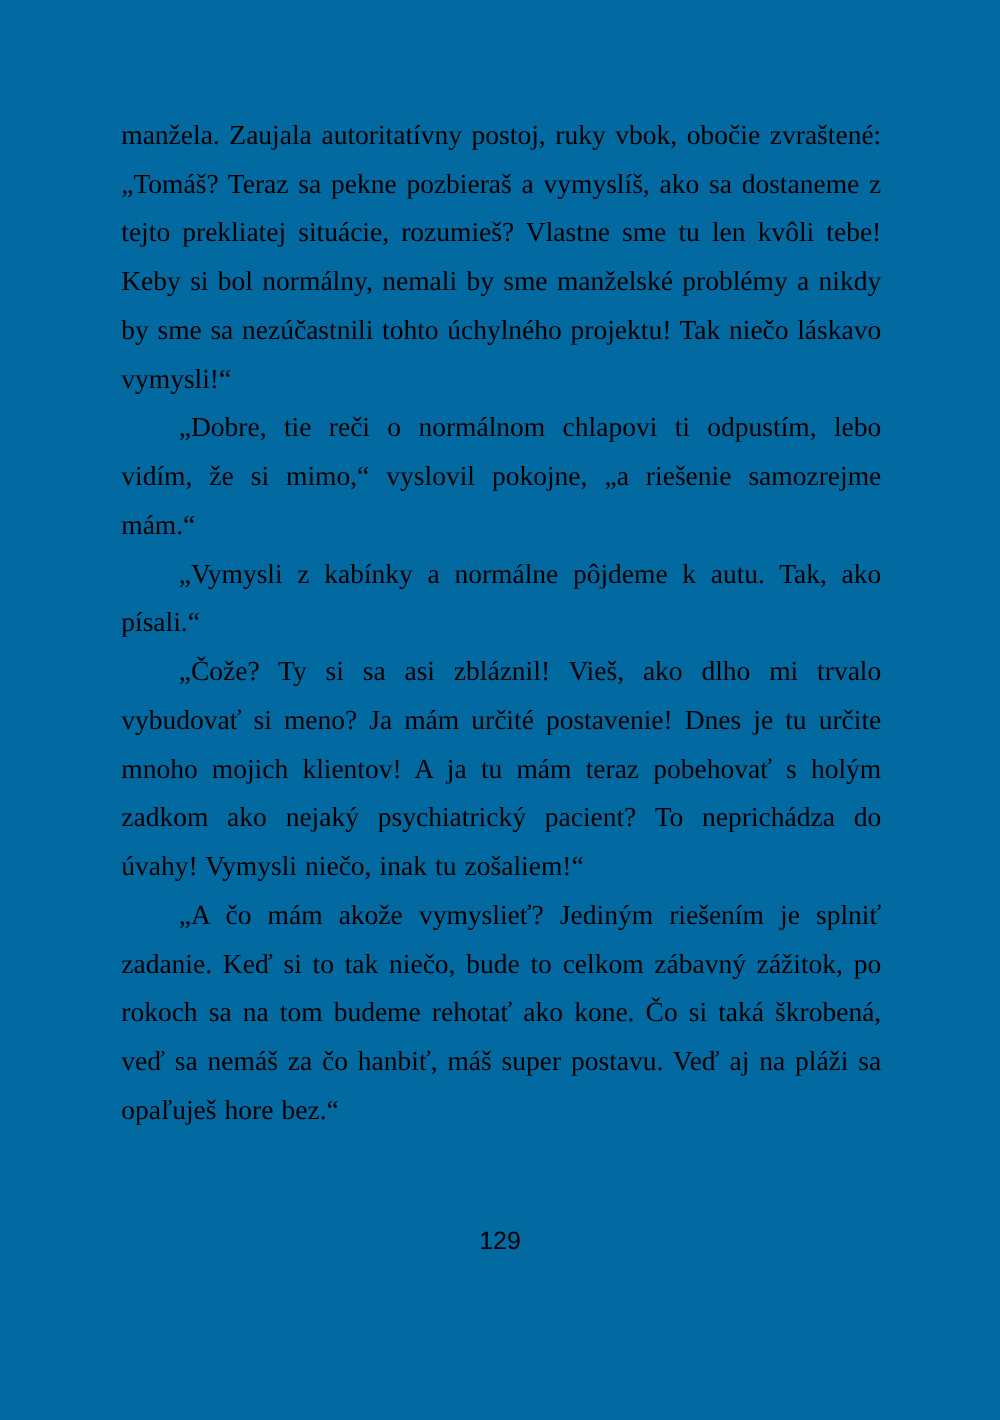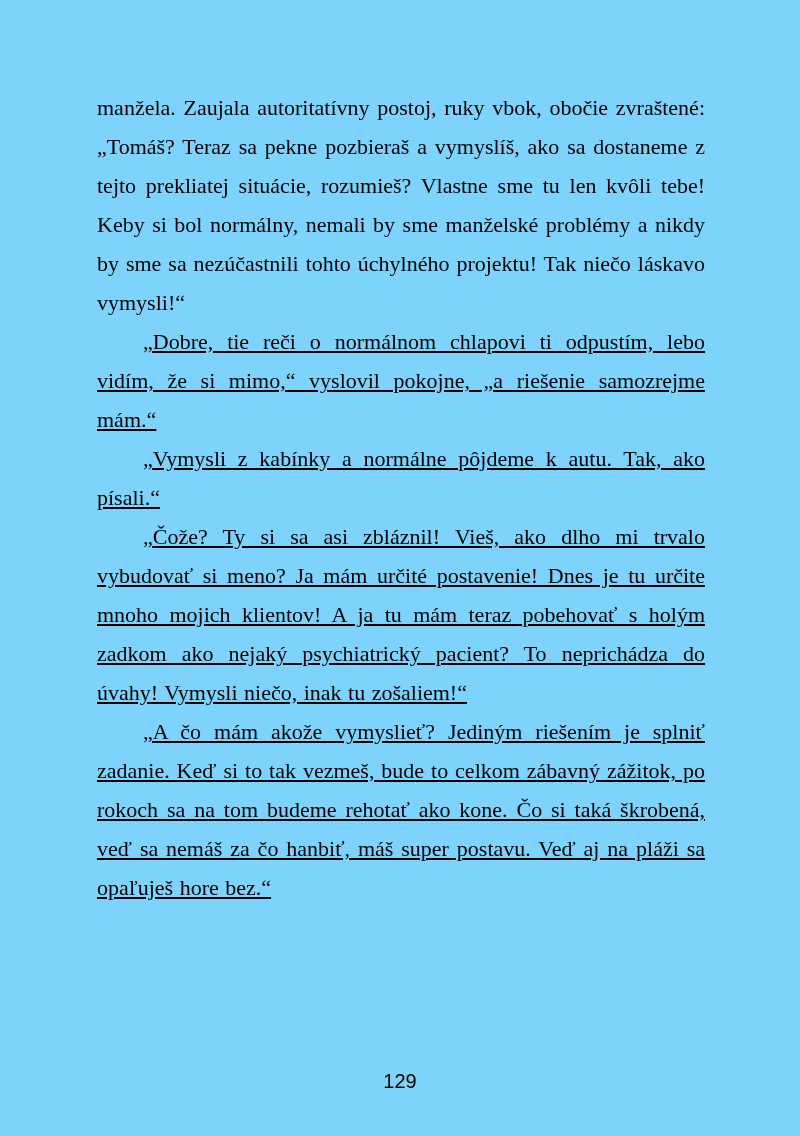--- a/index.html
+++ b/index.html
@@ -11,21 +11,21 @@
     width: 800px;
     height: 1136px;
     position: relative;
     overflow: hidden;
     font-family: "Liberation Serif", "DejaVu Serif", serif;
     color: #000000;
   }
   .page {
     position: absolute;
     inset: 0;
-    background: #7dd3fc;
+    background: #0369a1;
   }
   .text-block {
     position: absolute;
     left: 97px;
     top: 88px;
     width: 608px;
     font-family: "Liberation Serif", "DejaVu Serif", serif;
     font-size: 22px;
     line-height: 39px;
     text-align: justify;
@@ -33,39 +33,38 @@
   }
   .text-block p {
     margin: 0;
     padding: 0;
     hyphens: none;
     -webkit-hyphens: none;
     word-spacing: 1px;
   }
   .text-block p.indent {
     text-indent: 46px;
-    text-decoration: underline;
   }
   .page-number {
     position: absolute;
-    top: 1068px;
+    top: 980px;
     left: 0;
     width: 100%;
     text-align: center;
     font-family: "Liberation Sans", "DejaVu Sans", sans-serif;
     font-size: 20px;
     line-height: 26px;
     color: #000000;
   }
 </style>
 </head>
 <body>
 
 <div class="page">
   <div class="text-block">
       <p class="">manžela. Zaujala autoritatívny postoj, ruky vbok, obočie zvraštené: „Tomáš? Teraz sa pekne pozbieraš a vymyslíš, ako sa dostaneme z tejto prekliatej situácie, rozumieš? Vlastne sme tu len kvôli tebe! Keby si bol normálny, nemali by sme manželské problémy a nikdy by sme sa nezúčastnili tohto úchylného projektu! Tak niečo láskavo vymysli!“</p>
       <p class="indent">„Dobre, tie reči o normálnom chlapovi ti odpustím, lebo vidím, že si mimo,“ vyslovil pokojne, „a riešenie samozrejme mám.“</p>
       <p class="indent">„Vymysli z kabínky a normálne pôjdeme k autu. Tak, ako písali.“</p>
       <p class="indent">„Čože? Ty si sa asi zbláznil! Vieš, ako dlho mi trvalo vybudovať si meno? Ja mám určité postavenie! Dnes je tu určite mnoho mojich klientov! A ja tu mám teraz pobehovať s holým zadkom ako nejaký psychiatrický pacient? To neprichádza do úvahy! Vymysli niečo, inak tu zošaliem!“</p>
-      <p class="indent">„A čo mám akože vymyslieť? Jediným riešením je splniť zadanie. Keď si to tak vezmeš, bude to celkom zábavný zážitok, po rokoch sa na tom budeme rehotať ako kone. Čo si taká škrobená, veď sa nemáš za čo hanbiť, máš super postavu. Veď aj na pláži sa opaľuješ hore bez.“</p>
+      <p class="indent">„A čo mám akože vymyslieť? Jediným riešením je splniť zadanie. Keď si to tak niečo, bude to celkom zábavný zážitok, po rokoch sa na tom budeme rehotať ako kone. Čo si taká škrobená, veď sa nemáš za čo hanbiť, máš super postavu. Veď aj na pláži sa opaľuješ hore bez.“</p>
     </div>
   <div class="page-number">129</div>
 </div>
 
 </body></html>

